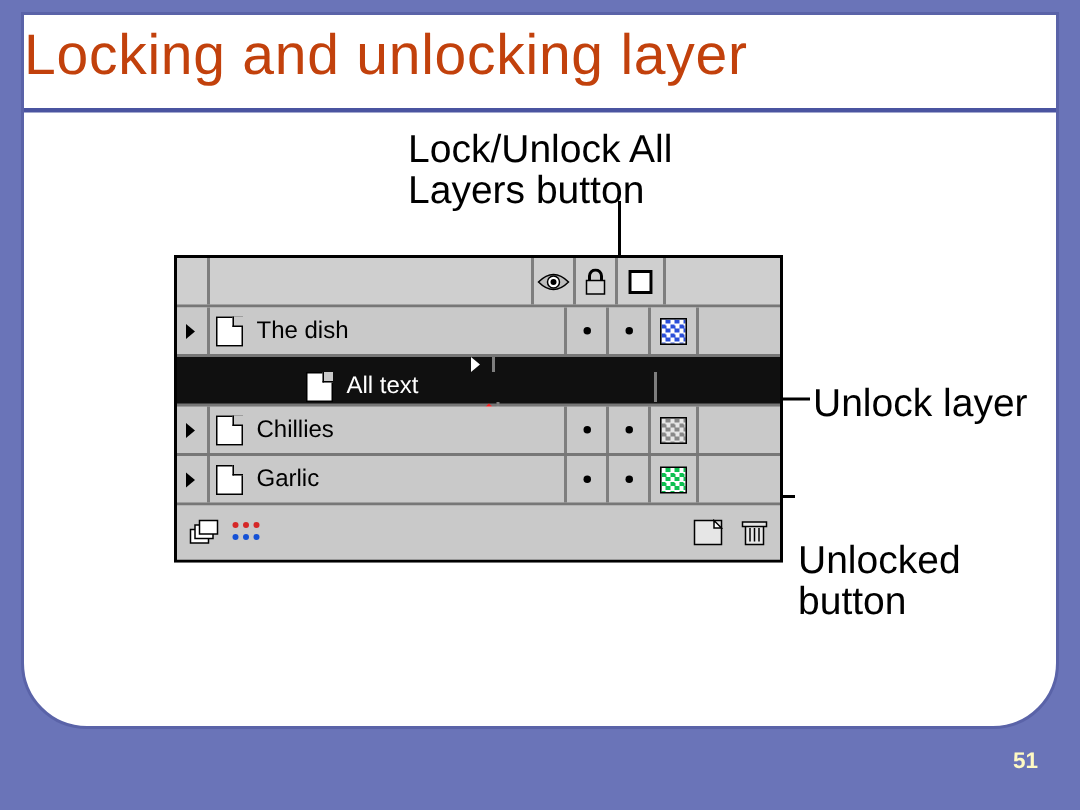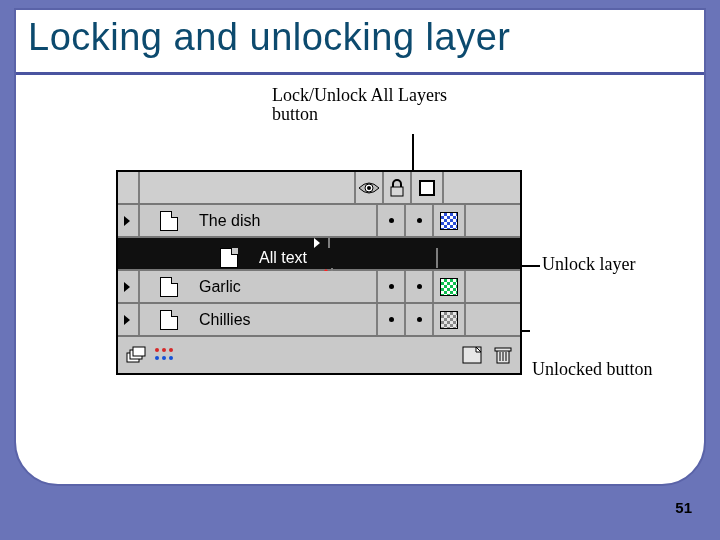--- a/index.html
+++ b/index.html
@@ -12,47 +12,47 @@
   }
   .card {
     position: absolute;
     left: 14px; right: 14px; top: 8px; bottom: 54px;
     background: #fff;
     border: 2px solid #5a63a8;
     border-radius: 0 0 44px 44px;
   }
   .slide-title {
     position: absolute;
-    left: 12px; top: 6px;
+    left: 0; top: 6px;
     font-size: 38px;
     font-weight: 400;
-    color: #0c4a6e;
+    color: #c2410c;
     letter-spacing: 0.5px;
   }
   .title-rule {
     position: absolute;
     left: 0; right: 0; top: 62px;
     border: none;
     border-top: 3px solid #4a54a0;
     margin: 0;
   }
   .caption {
     position: absolute;
-    font-family: Liberation Serif, serif;
-    font-size: 18px;
+    font-family: Liberation Sans, sans-serif;
+    font-size: 26px;
     color: #000;
     line-height: 1.05;
   }
   .caption.top { left: 256px; top: 76px; width: 220px; }
   .caption.locked { left: 526px; top: 245px; }
   .caption.unlocked { left: 516px; top: 350px; }
   .page-num {
     position: absolute;
     right: 28px; bottom: 24px;
-    font-size: 15px; font-weight: bold; color: #000000;
+    font-size: 15px; font-weight: bold; color: #fef9c3;
   }
 
   
   .line { position: absolute; background: #000; }
   .line.v-top { left: 396px; top: 124px; width: 2px; height: 40px; }
   .line.h-locked { left: 496px; top: 255px; width: 28px; height: 2px; }
   .line.h-unlocked { left: 492px; top: 320px; width: 22px; height: 2px; }
 
   
   .panel {
@@ -76,21 +76,21 @@
   .panel-row.foot { height: 36px; border-bottom: none; }
   .cell {
     height: 100%;
     border-right: 2px solid #7e7e7e;
     display: inline-flex;
     align-items: center;
     justify-content: center;
     position: relative;
   }
   .cell.gutter { width: 22px; }
-  .cell.names { width: 238px; justify-content: flex-start; padding-left: 20px; gap: 12px; }
+  .cell.names { width: 238px; justify-content: flex-start; padding-left: 4px; }
   .cell.eye  { width: 28px; }
   .cell.lock { width: 28px; }
   .cell.swatch { width: 32px; }
   .cell.end  { width: 50px; border-right: none; }
 
   .panel-row.head .cell.names {
     width: 22px; 
   }
   .panel-row.head .cell.blank {
     width: 216px; border-right: 2px solid #7e7e7e;
@@ -244,50 +244,50 @@
         <span class="sq"></span>
       </div>
     </div>
 
     <div class="panel-row">
       <div class="cell gutter">
           <span class="triangle"></span>
         </div>
       <div class="cell names">
         <span class="page-icon"></span>
-        <span class="layer-name">Garlic</span>
-      </div>
-      <div class="cell eye">
-          <span class="dot"></span>
-        </div>
-      <div class="cell lock">
-          <span class="dot"></span>
-        </div>
-      <div class="cell swatch">
-          <span class="sw green"></span>
+        <span class="layer-name">Chillies</span>
+      </div>
+      <div class="cell eye">
+          <span class="dot"></span>
+        </div>
+      <div class="cell lock">
+          <span class="dot"></span>
+        </div>
+      <div class="cell swatch">
+          <span class="sw grey"></span>
         </div>
       <div class="cell end"></div>
     </div>
 
     <div class="panel-row">
       <div class="cell gutter">
           <span class="triangle"></span>
         </div>
       <div class="cell names">
         <span class="page-icon"></span>
-        <span class="layer-name">Chillies</span>
-      </div>
-      <div class="cell eye">
-          <span class="dot"></span>
-        </div>
-      <div class="cell lock">
-          <span class="dot"></span>
-        </div>
-      <div class="cell swatch">
-          <span class="sw grey"></span>
+        <span class="layer-name">Garlic</span>
+      </div>
+      <div class="cell eye">
+          <span class="dot"></span>
+        </div>
+      <div class="cell lock">
+          <span class="dot"></span>
+        </div>
+      <div class="cell swatch">
+          <span class="sw green"></span>
         </div>
       <div class="cell end"></div>
     </div>
 
     <div class="panel-row foot">
       <div class="foot-left">
         <span>
           <svg width="22" height="20" viewBox="0 0 22 20">
             <rect x="3" y="8" width="12" height="9" fill="#fff" stroke="#000"></rect>
             <rect x="6" y="5" width="12" height="9" fill="#fff" stroke="#000"></rect>

